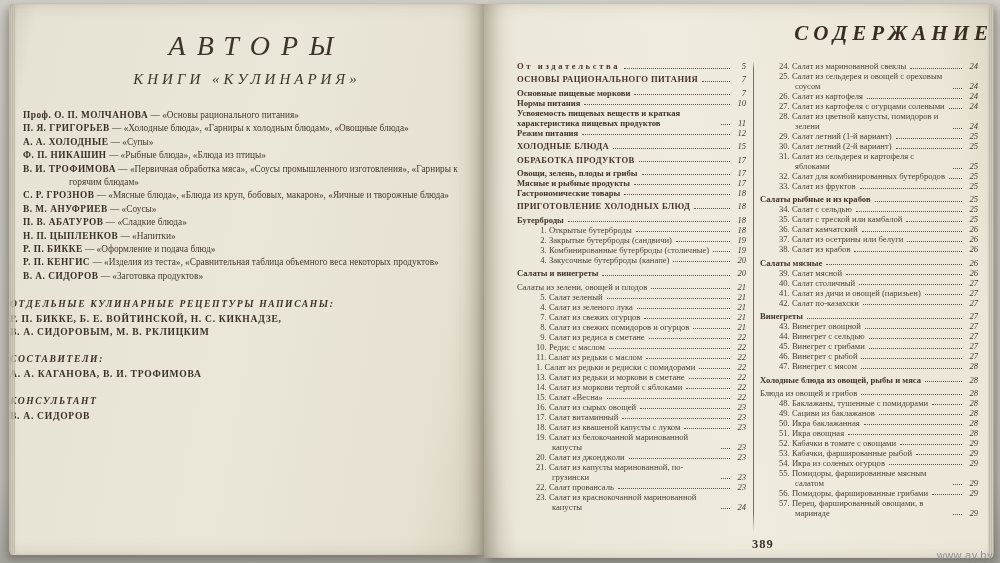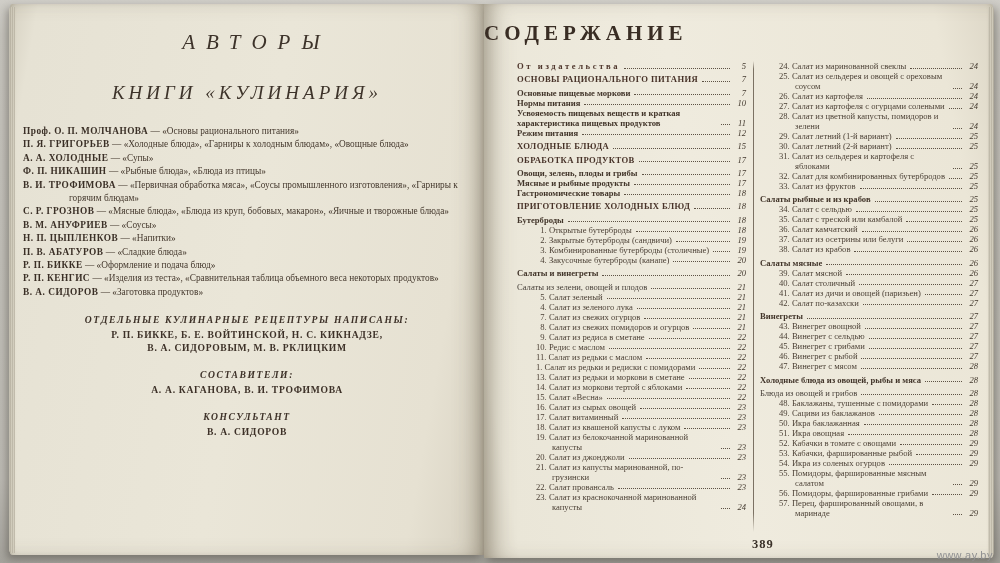--- a/index.html
+++ b/index.html
@@ -22,31 +22,31 @@
   .page-right::after, .page-left::before{
     content:"";position:absolute;top:3px;bottom:2px;width:6px;
     background:repeating-linear-gradient(90deg,#cfcaba 0 1px,#b8b2a2 1px 2px);
     opacity:.8;
   }
   .page-right::after{right:-1px;border-radius:0 3px 3px 0;}
   .page-left::before{left:-1px;border-radius:3px 0 0 3px;}
 
   
   .lp-title{margin-top:26px;text-align:center;font-style:italic;color:#3d332a;}
-  .lp-title .t1{font-size:21px;letter-spacing:11px;padding-left:19px;}
-  .lp-title .t2{font-size:19px;letter-spacing:4px;margin-top:27px;}
+  .lp-title .t1{font-size:28px;letter-spacing:11px;padding-left:19px;}
+  .lp-title .t2{font-size:15px;letter-spacing:4px;margin-top:9px;}
   .authors{margin:21px 16px 0 13px;font-size:9.3px;line-height:13.4px;color:#45392e;}
   .author{padding-left:46px;text-indent:-46px;}
   .author b{letter-spacing:.5px;color:#3a2f26;}
-  .lp-center{text-align:center;color:#3d3128;}
+  .lp-center{text-align:left;color:#3d3128;}
   .c-head{font-style:italic;font-weight:bold;font-size:9.6px;letter-spacing:1.6px;margin-top:15px;}
   .c-names{font-weight:bold;font-size:9.6px;letter-spacing:.7px;margin-top:3px;line-height:13px;}
 
   
-  .toc-header{text-align:left;font-weight:bold;font-size:21px;letter-spacing:5px;margin-top:17px;color:#392d24;}
+  .toc-header{text-align:right;font-weight:bold;font-size:21px;letter-spacing:5px;margin-top:17px;color:#392d24;font-style:italic;}
   .cols{position:absolute;left:33px;right:15px;top:57px;bottom:26px;display:flex;}
   .col{display:block;}
   .col-left{width:229px;}
   .col-divider{width:1px;background:linear-gradient(180deg,transparent 0,#7b7163 8px,#7b7163 96%,transparent 100%);margin:0 6px 0 7px;}
   .col-right{flex:1;}
   .entry{display:flex;align-items:flex-end;font-size:8.6px;line-height:10px;color:#4a3f34;}
   .entry .label{flex-shrink:1;}
   .entry .dots{flex:1;min-width:9px;border-bottom:1.6px dotted #5d5244;margin:0 2px 2.5px 4px;}
   .entry .pg{min-width:14px;text-align:right;font-style:italic;color:#443a2f;}
   .gap{margin-top:3.4px;}
@@ -76,23 +76,23 @@
       <div class="author"><b>А. А. ХОЛОДНЫЕ</b> <span>— «Супы»</span></div>
 
       <div class="author"><b>Ф. П. НИКАШИН</b> <span>— «Рыбные блюда», «Блюда из птицы»</span></div>
 
       <div class="author"><b>В. И. ТРОФИМОВА</b> <span>— «Первичная обработка мяса», «Соусы промышленного изготовления», «Гарниры к горячим блюдам»</span></div>
 
       <div class="author"><b>С. Р. ГРОЗНОВ</b> <span>— «Мясные блюда», «Блюда из круп, бобовых, макарон», «Яичные и творожные блюда»</span></div>
 
       <div class="author"><b>В. М. АНУФРИЕВ</b> <span>— «Соусы»</span></div>
 
+      <div class="author"><b>П. В. АБАТУРОВ</b> <span>— «Сладкие блюда»</span></div>
+
       <div class="author"><b>Н. П. ЦЫПЛЕНКОВ</b> <span>— «Напитки»</span></div>
-
-      <div class="author"><b>П. В. АБАТУРОВ</b> <span>— «Сладкие блюда»</span></div>
 
       <div class="author"><b>Р. П. БИККЕ</b> <span>— «Оформление и подача блюд»</span></div>
 
       <div class="author"><b>Р. П. КЕНГИС</b> <span>— «Изделия из теста», «Сравнительная таблица объемного веса некоторых продуктов»</span></div>
 
       <div class="author"><b>В. А. СИДОРОВ</b> <span>— «Заготовка продуктов»</span></div>
     </div>
   <div class="lp-center">
     <div class="c-head">ОТДЕЛЬНЫЕ КУЛИНАРНЫЕ РЕЦЕПТУРЫ НАПИСАНЫ:</div>
     <div class="c-names">Р. П. БИККЕ, Б. Е. ВОЙТИНСКОЙ, Н. С. КИКНАДЗЕ,</div>

